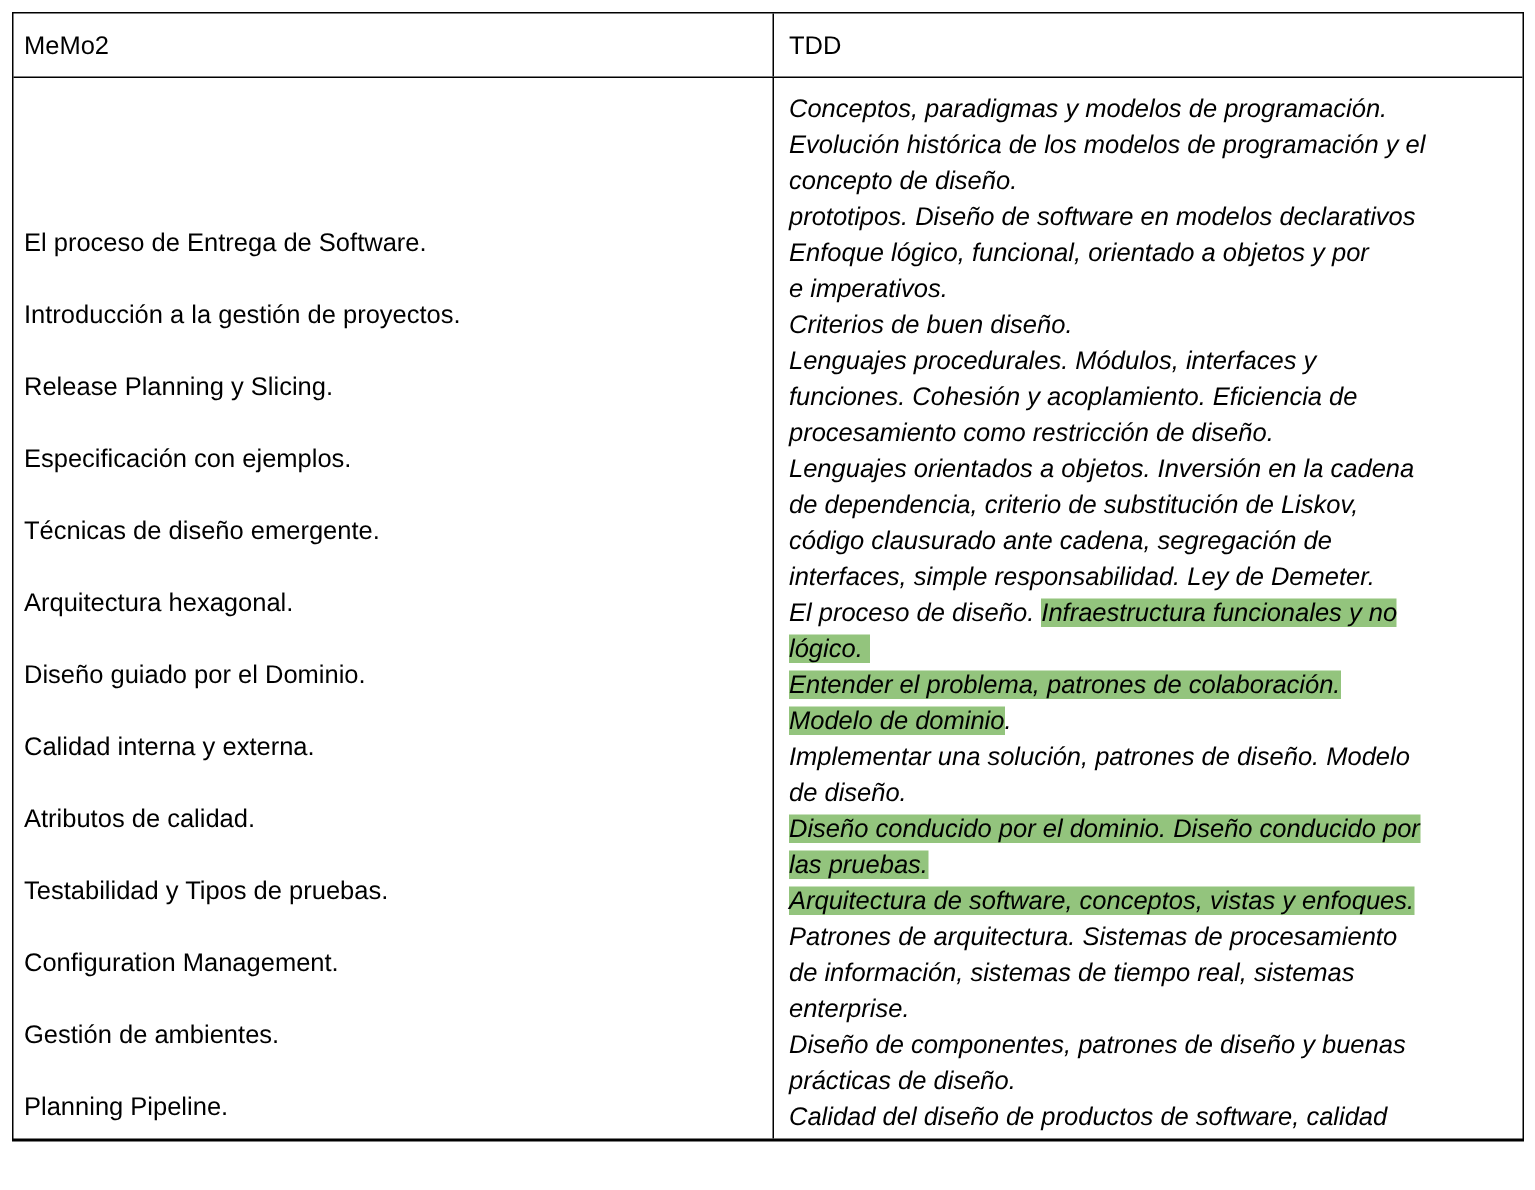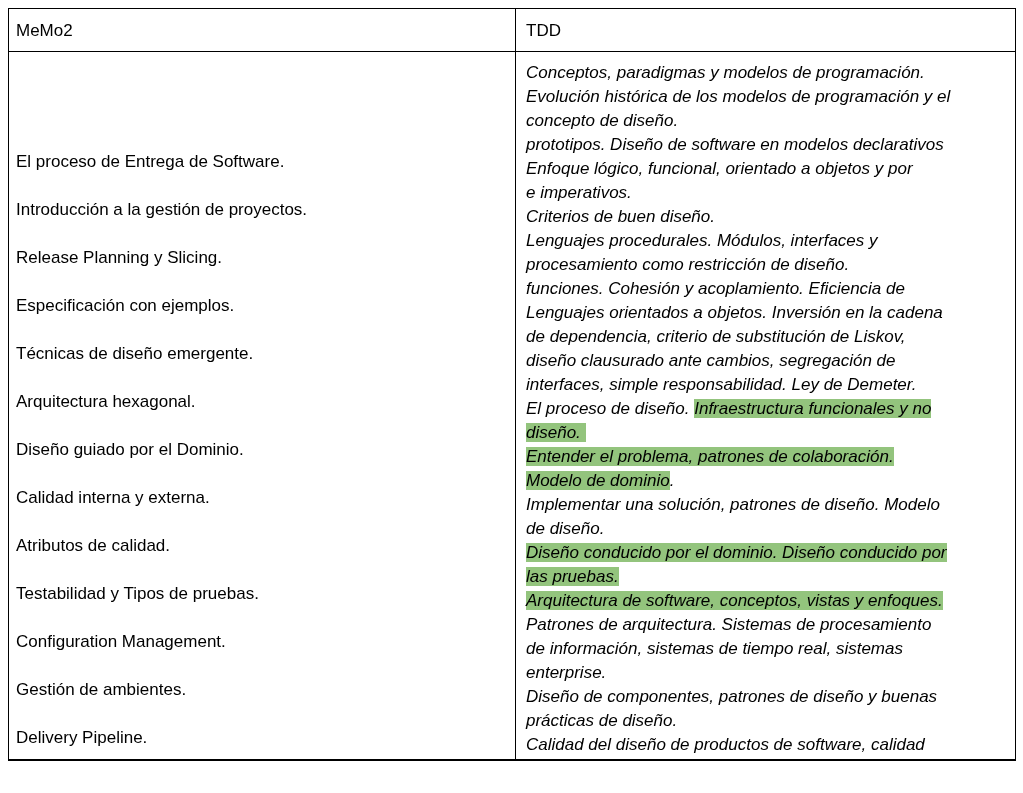--- a/index.html
+++ b/index.html
@@ -86,39 +86,39 @@
         <div class="topic">Release Planning y Slicing.</div>
         <div class="topic">Especificación con ejemplos.</div>
         <div class="topic">Técnicas de diseño emergente.</div>
         <div class="topic">Arquitectura hexagonal.</div>
         <div class="topic">Diseño guiado por el Dominio.</div>
         <div class="topic">Calidad interna y externa.</div>
         <div class="topic">Atributos de calidad.</div>
         <div class="topic">Testabilidad y Tipos de pruebas.</div>
         <div class="topic">Configuration Management.</div>
         <div class="topic">Gestión de ambientes.</div>
-        <div class="topic">Delivery Pipeline.</div>
+        <div class="topic">Planning Pipeline.</div>
       </div>
     <div class="cell right">
         <div class="line"><span class="">Conceptos, paradigmas y modelos de programación.</span></div>
         <div class="line"><span class="">Evolución histórica de los modelos de programación y el</span></div>
         <div class="line"><span class="">concepto de diseño.</span></div>
         <div class="line"><span class="">prototipos. Diseño de software en modelos declarativos</span></div>
         <div class="line"><span class="">Enfoque lógico, funcional, orientado a objetos y por</span></div>
         <div class="line"><span class="">e imperativos.</span></div>
         <div class="line"><span class="">Criterios de buen diseño.</span></div>
         <div class="line"><span class="">Lenguajes procedurales. Módulos, interfaces y</span></div>
+        <div class="line"><span class="">funciones. Cohesión y acoplamiento. Eficiencia de</span></div>
         <div class="line"><span class="">procesamiento como restricción de diseño.</span></div>
-        <div class="line"><span class="">funciones. Cohesión y acoplamiento. Eficiencia de</span></div>
         <div class="line"><span class="">Lenguajes orientados a objetos. Inversión en la cadena</span></div>
         <div class="line"><span class="">de dependencia, criterio de substitución de Liskov,</span></div>
-        <div class="line"><span class="">diseño clausurado ante cambios, segregación de</span></div>
+        <div class="line"><span class="">código clausurado ante cadena, segregación de</span></div>
         <div class="line"><span class="">interfaces, simple responsabilidad. Ley de Demeter.</span></div>
         <div class="line"><span class="">El proceso de diseño. </span><span class="hl">Infraestructura funcionales y no</span></div>
-        <div class="line"><span class="hl">diseño. </span></div>
+        <div class="line"><span class="hl">lógico. </span></div>
         <div class="line"><span class="hl">Entender el problema, patrones de colaboración.</span></div>
         <div class="line"><span class="hl">Modelo de dominio</span><span class="">.</span></div>
         <div class="line"><span class="">Implementar una solución, patrones de diseño. Modelo</span></div>
         <div class="line"><span class="">de diseño.</span></div>
         <div class="line"><span class="hl">Diseño conducido por el dominio. Diseño conducido por</span></div>
         <div class="line"><span class="hl">las pruebas.</span></div>
         <div class="line"><span class="hl">Arquitectura de software, conceptos, vistas y enfoques.</span></div>
         <div class="line"><span class="">Patrones de arquitectura. Sistemas de procesamiento</span></div>
         <div class="line"><span class="">de información, sistemas de tiempo real, sistemas</span></div>
         <div class="line"><span class="">enterprise.</span></div>

